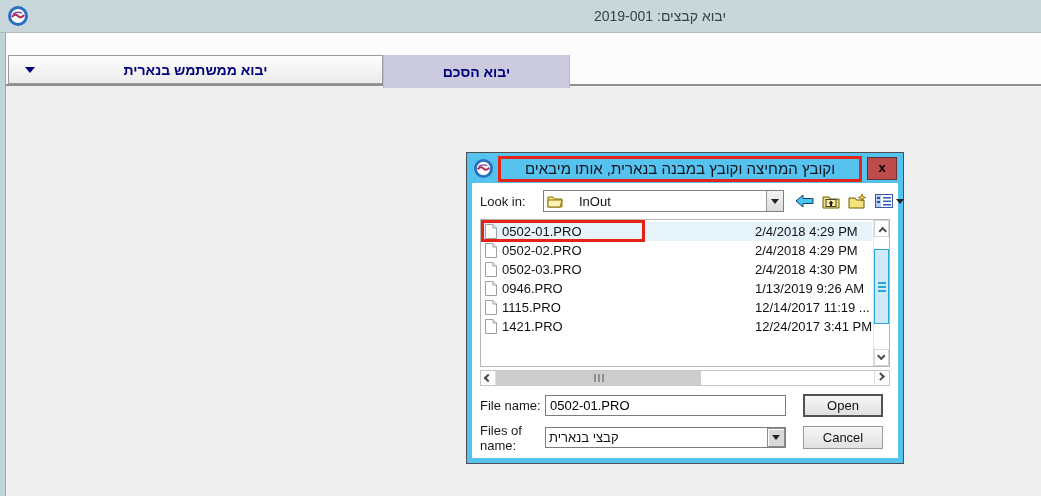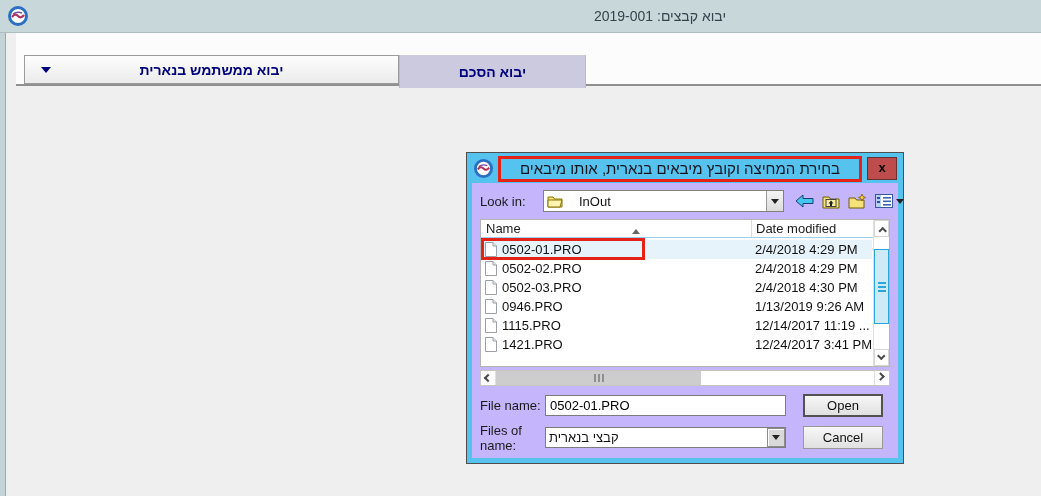--- a/index.html
+++ b/index.html
@@ -20,21 +20,20 @@
   }
   .app-logo { position: absolute; left: 8px; top: 6px; width: 20px; height: 20px; }
   .main-title {
     position: absolute; left: 660px; top: 8px; transform: translateX(-50%);
     font-size: 14px; color: #36454d; white-space: nowrap;
   }
   .tabstrip {
     position: absolute; top: 33px; left: 0; right: 0; height: 53px;
     background: #fcfcfc;
     border-bottom: 2px solid #8f8f8f;
-    margin-left: 16px;
   }
   .tab {
     position: absolute; display: flex; align-items: center; justify-content: center;
     font-weight: bold; font-size: 14px; color: #00007d; cursor: pointer;
   }
   .tab-inactive {
     left: 8px; bottom: 0; width: 375px; height: 29px;
     background: linear-gradient(#fdfdfd, #ebebeb);
     border: 1px solid #9b9b9b;
   }
@@ -66,21 +65,21 @@
     border: 3px solid #e42217;
     display: flex; align-items: center; justify-content: center;
     font-size: 15px; color: #15151f; white-space: nowrap; overflow: hidden;
   }
   .dlg-close {
     flex: 0 0 auto; width: 30px; height: 23px; margin: 1px 1px 0 1px;
     background: #bf4c4c; border: 1px solid #643232;
     color: #000; font-weight: bold; font-size: 13px; line-height: 20px;
     text-align: center; cursor: pointer; font-family: "Liberation Sans", sans-serif;
   }
-  .dlg-body { background: #c4b5fd; padding: 5px 8px 9px 8px; }
+  .dlg-body { background: #ffffff; padding: 5px 8px 9px 8px; }
 
   .row-flex { display: flex; align-items: center; }
   .fld-label { width: 63px; flex: 0 0 auto; font-size: 13px; color: #1a1a1a; }
 
   
   .lookin-row { margin-top: 1px; height: 24px; }
   .combo {
     width: 241px; height: 22px; border: 1px solid #808080; background: #fff;
     display: flex; align-items: center; flex: 0 0 auto; gap: 12px;
   }
@@ -210,21 +209,21 @@
 <div class="left-frame"></div>
 <div class="content"></div>
 
 <div class="dialog">
   <div class="dlg-titlebar">
     <svg class="dlg-logo" viewBox="0 0 20 20">
       <circle cx="10" cy="10" r="8.5" fill="#ffffff" stroke="#2a6fc2" stroke-width="3"></circle>
       <path d="M4 11 Q7 7 10 10 Q13 13 16 9" fill="none" stroke="#b03060" stroke-width="2.2"></path>
       <path d="M5 8 Q9 5 14 7" fill="none" stroke="#7a4a9a" stroke-width="1.4"></path>
     </svg>
-    <div class="dlg-title" dir="rtl">בחירת המחיצה וקובץ מיבאים בנארית, אותו מיבאים</div>
+    <div class="dlg-title" dir="rtl">וקובץ המחיצה וקובץ במבנה בנארית, אותו מיבאים</div>
     <div class="dlg-close">x</div>
   </div>
 
   <div class="dlg-body">
 
     <div class="row-flex lookin-row">
       <span class="fld-label">Look in:</span>
       <div class="combo">
         <svg width="16" height="13" viewBox="0 0 16 13" style="margin:0 2px 0 3px;flex:0 0 auto;">
           <path d="M1 2 h5 l1.5 2 H15 v8 H1 z" fill="#f5e27a" stroke="#8a7500" stroke-width="1"></path>
@@ -263,30 +262,20 @@
             <rect x="8" y="3" width="8" height="1.6" fill="#3a62b8"></rect>
             <rect x="8" y="6.5" width="8" height="1.6" fill="#3a62b8"></rect>
             <rect x="8" y="10" width="8" height="1.6" fill="#3a62b8"></rect>
           </svg>
           <span class="tri-down" style="margin:4px 0 0 3px;"></span>
         </span>
       </div>
     </div>
 
     <div class="listview">
-      <div class="lv-header">
-        <span class="lv-hdr-name">
-          <span>Name</span>
-          <span class="sort-arrow"></span>
-        </span>
-        <span class="col-sep"></span>
-        <span class="lv-hdr-date">
-          <span>Date modified</span>
-        </span>
-      </div>
 
       <div class="lv-rows">
 
       <div class="lv-row selected annotated">
             <svg class="f-icon" width="12" height="15" viewBox="0 0 12 15">
               <path d="M0.5 0.5 H8 L11.5 4 V14.5 H0.5 Z" fill="#fff" stroke="#9aa0a6" stroke-width="1"></path>
               <path d="M8 0.5 V4 H11.5" fill="#e8eaed" stroke="#9aa0a6" stroke-width="1"></path>
             </svg>
             <span class="f-name">0502-01.PRO</span>
             <span class="f-date">2/4/2018 4:29 PM</span>

